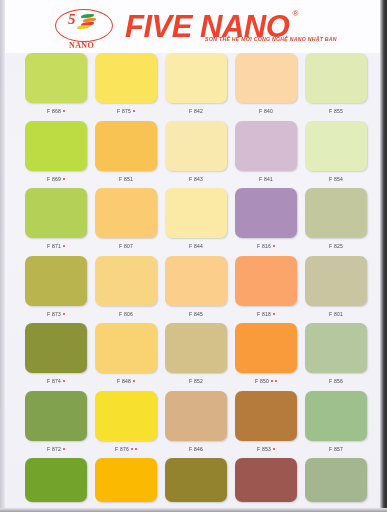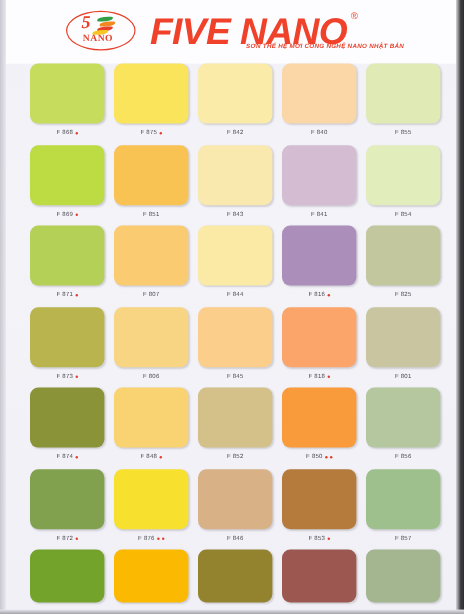--- a/index.html
+++ b/index.html
@@ -96,21 +96,21 @@
     height: 4px;
     border-radius: 70% 10% 70% 10%;
   }
   .leaf-green  { left: 26px; top: 7px;  background: #2f9e46; }
   .leaf-orange { left: 28px; top: 11px; background: #f0891f; }
   .leaf-red    { left: 26px; top: 15px; background: #e8412a; }
   .leaf-yellow { left: 22px; top: 18px; background: #f6c723; }
   .logo-nano {
     position: absolute;
     left: 14px;
-    top: 20px;
+    top: 34px;
     font-size: 8px;
     font-weight: bold;
     letter-spacing: 0.4px;
     color: #e8412a;
     font-family: "Liberation Serif", serif;
   }
   .wordmark-wrap {
     position: relative;
     margin-left: 8px;
   }

